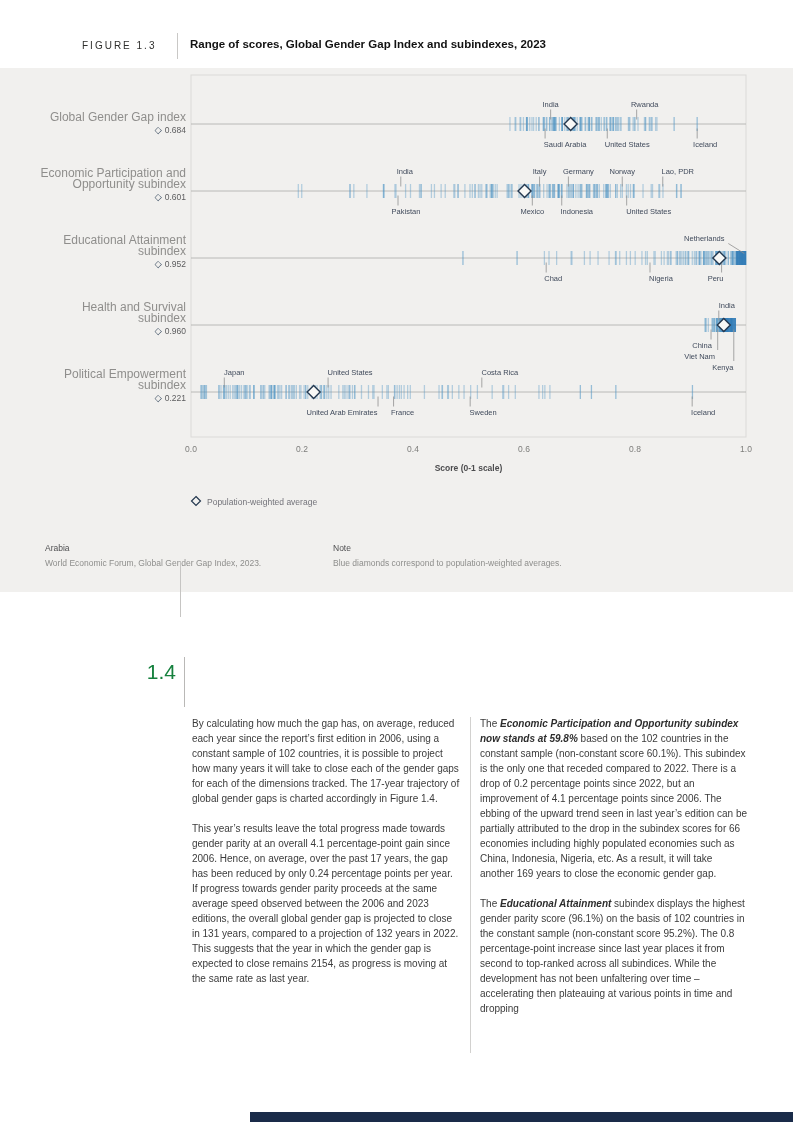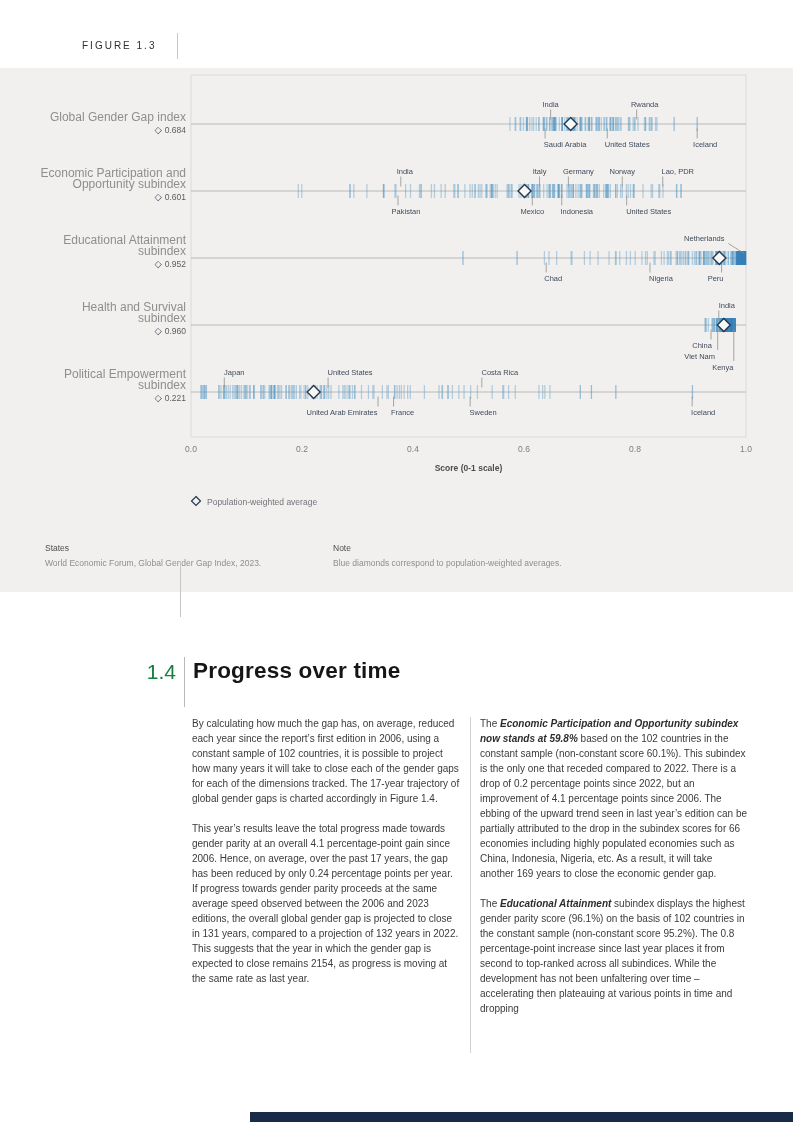--- a/index.html
+++ b/index.html
@@ -48,20 +48,21 @@
   .footer .pg{margin-left:14px;}
   .bottom-bar{left:250px;top:1112px;width:543px;height:10px;background:#1a2b49;}
 </style>
 </head>
 <body>
 
 <div id="page">
 
   <div class="abs fig-label">FIGURE 1.3</div>
   <div class="abs fig-divider"></div>
+  <div class="abs fig-title">Range of scores, Global Gender Gap Index and subindexes, 2023</div>
 
   <div class="abs fig-panel"></div>
 
   <svg id="chart-svg" class="abs" viewBox="0 0 793 592" xmlns="http://www.w3.org/2000/svg">
       <rect x="191" y="75" width="555" height="362" fill="none" stroke="#dbdad8" stroke-width="1"></rect>
       <g>
         <line x1="191" y1="124" x2="746" y2="124" stroke="#b3b2b0" stroke-width="0.9"></line>
         <line x1="509.938788870984" y1="117" x2="509.938788870984" y2="131" stroke="#4e94c4" stroke-width="1.3" opacity="0.38"></line>
         <line x1="520.7854010143363" y1="117" x2="520.7854010143363" y2="131" stroke="#4e94c4" stroke-width="1.3" opacity="0.38"></line>
         <line x1="515.0677118777623" y1="117" x2="515.0677118777623" y2="131" stroke="#4e94c4" stroke-width="1.3" opacity="0.38"></line>
@@ -730,29 +731,28 @@
         <div class="lbl">subindex</div>
         <div class="avgl"><span class="dmd">◇</span>0.960</div>
       </div>
       <div class="row-label" style="top: 369px;">
         <div class="lbl">Political Empowerment</div>
         <div class="lbl">subindex</div>
         <div class="avgl"><span class="dmd">◇</span>0.221</div>
       </div>
     </div>
 
-  <div class="abs src-head" style="left:45px;top:543px">States</div>
+  <div class="abs src-head" style="left:45px;top:543px">Arabia</div>
   <div class="abs src-text" style="left:45px;top:558px">World Economic Forum, Global Gender Gap Index, 2023.</div>
   <div class="abs src-head" style="left:333px;top:543px">Note</div>
   <div class="abs src-text" style="left:333px;top:558px">Blue diamonds correspond to population-weighted averages.</div>
   <div class="abs ink-line"></div>
 
   <div class="abs sec-num">1.4</div>
   <div class="abs sec-divider"></div>
-  <div class="abs sec-title">Progress over time</div>
 
   <div class="col" style="left:192px;top:716px" id="col-left">
       <p><span>By calculating how much the gap has, on average, reduced each year since the report’s first edition in 2006, using a constant sample of 102 countries, it is possible to project how many years it will take to close each of the gender gaps for each of the dimensions tracked. The 17-year trajectory of global gender gaps is charted accordingly in Figure 1.4.</span></p>
       <p><span>This year’s results leave the total progress made towards gender parity at an overall 4.1 percentage-point gain since 2006. Hence, on average, over the past 17 years, the gap has been reduced by only 0.24 percentage points per year. If progress towards gender parity proceeds at the same average speed observed between the 2006 and 2023 editions, the overall global gender gap is projected to close in 131 years, compared to a projection of 132 years in 2022. This suggests that the year in which the gender gap is expected to close remains 2154, as progress is moving at the same rate as last year.</span></p>
     </div>
   <div class="abs col-divider"></div>
   <div class="col" style="left:480px;top:716px" id="col-right">
       <p><span>The </span><strong>Economic Participation and Opportunity subindex now stands at 59.8%</strong><span> based on the 102 countries in the constant sample (non-constant score 60.1%). This subindex is the only one that receded compared to 2022. There is a drop of 0.2 percentage points since 2022, but an improvement of 4.1 percentage points since 2006. The ebbing of the upward trend seen in last year’s edition can be partially attributed to the drop in the subindex scores for 66 economies including highly populated economies such as China, Indonesia, Nigeria, etc. As a result, it will take another 169 years to close the economic gender gap.</span></p>
       <p><span>The </span><strong>Educational Attainment</strong><span> subindex displays the highest gender parity score (96.1%) on the basis of 102 countries in the constant sample (non-constant score 95.2%). The 0.8 percentage-point increase since last year places it from second to top-ranked across all subindices. While the development has not been unfaltering over time – accelerating then plateauing at various points in time and dropping</span></p>
     </div>

